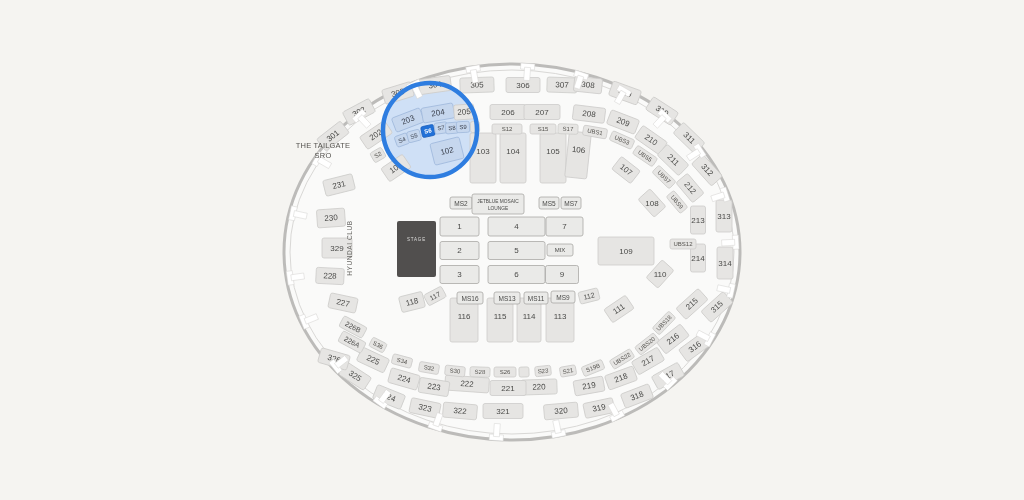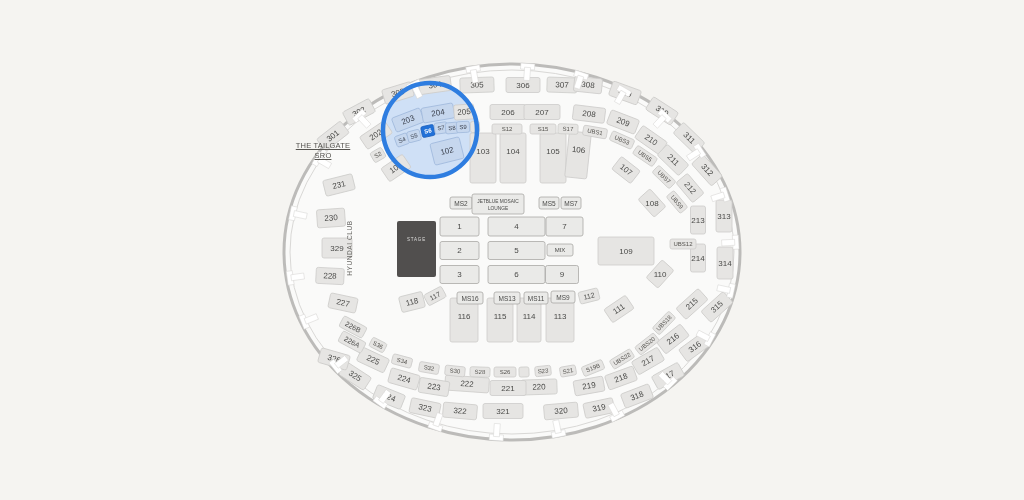--- a/index.html
+++ b/index.html
@@ -7,21 +7,21 @@
     width:1024px;height:500px;overflow:hidden;position:relative;
     background:#f5f4f1;
     font-family:"Liberation Sans", sans-serif;
   }
   #map-root{position:absolute;left:0;top:0;width:1024px;height:500px;}
   svg{font-family:"Liberation Sans", sans-serif;}
   .overlay-label{
     position:absolute;color:#55534f;text-align:center;
     font-size:7.5px;line-height:1.35;letter-spacing:.2px;
   }
-  #tailgate-label{left:288px;top:141px;width:70px;text-decoration:underline;}
+  #tailgate-label{left:288px;top:141px;width:70px;}
   #hyundai-label{
     left:307px;top:242px;width:90px;height:12px;
     transform:rotate(-90deg);transform-origin:50% 50%;
     font-size:6.5px;color:#6b6a67;letter-spacing:.6px;white-space:nowrap;
   }
 </style>
 </head>
 <body>
 
 <div id="map-root">

